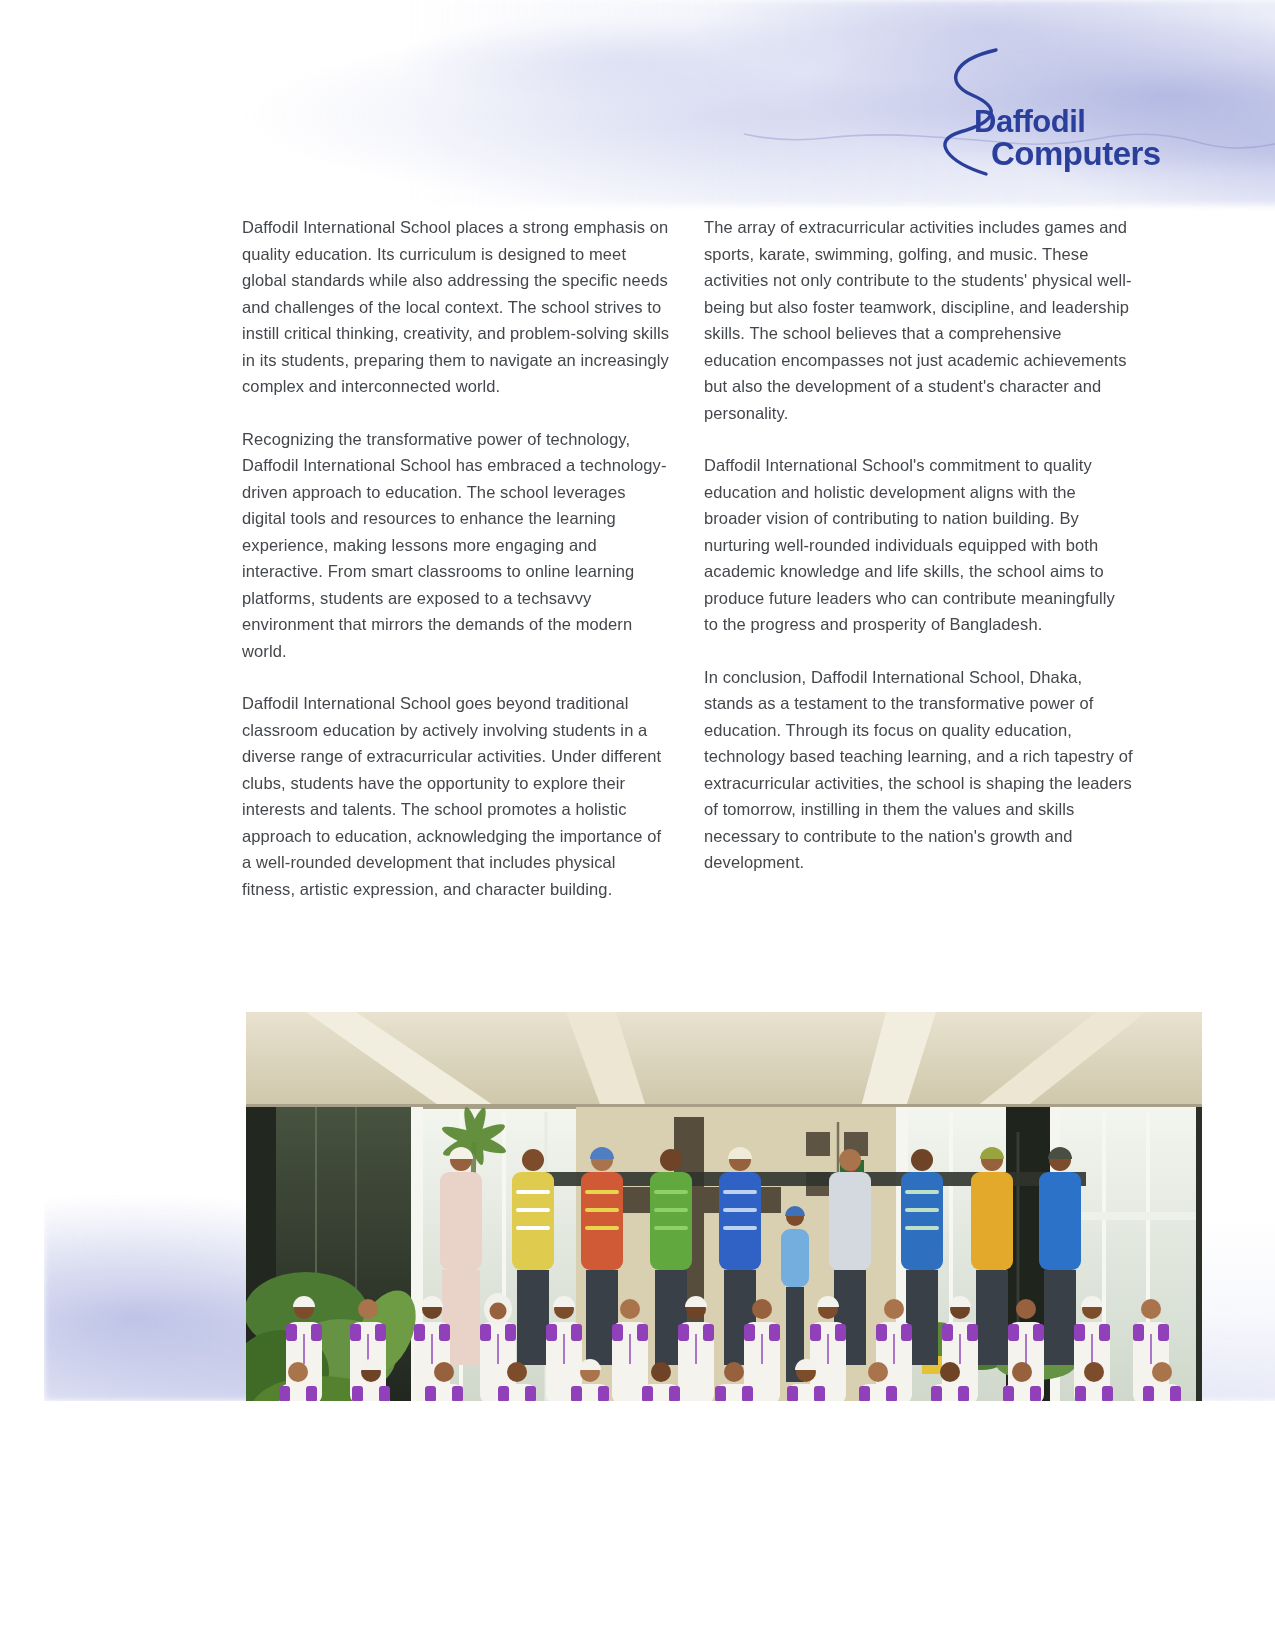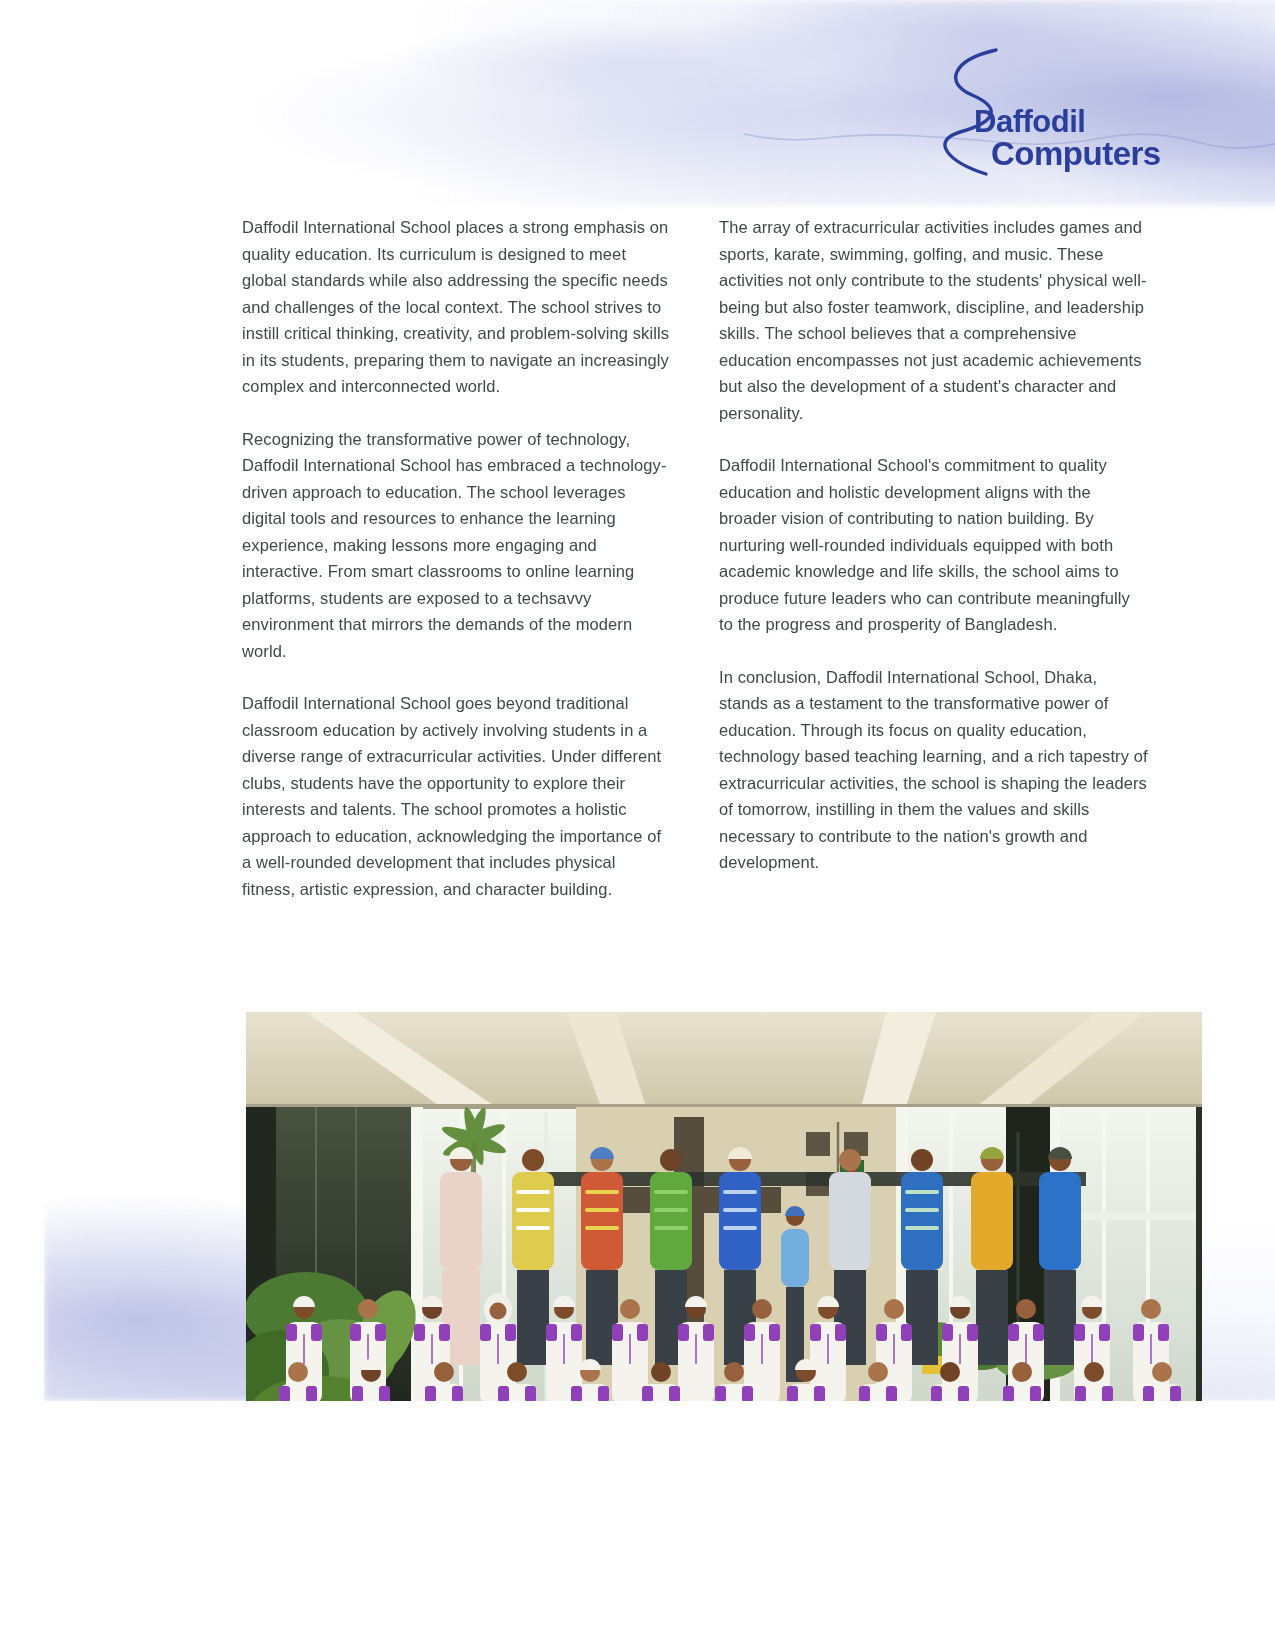--- a/index.html
+++ b/index.html
@@ -25,21 +25,21 @@
     filter:blur(3px);}
   #texture-lines{position:absolute;left:0;top:0;pointer-events:none;}
   
   #logo{position:absolute;left:878px;top:36px;width:260px;height:145px;}
   #logo .l1{position:absolute;left:52px;top:68px;font-size:31px;font-weight:bold;
             letter-spacing:-.5px;color:#2a3f9b;}
   #logo .l2{position:absolute;left:69px;top:99px;font-size:33px;font-weight:bold;
             letter-spacing:-.5px;color:#2a3f9b;}
   #logo svg{position:absolute;left:0;top:0;}
   
-  #columns{position:absolute;left:198px;top:214px;width:910px;display:flex;gap:48px;}
+  #columns{position:absolute;left:198px;top:214px;width:910px;display:flex;gap:33px;}
   .col{width:429px;}
   .col p{margin:0 0 26px 0;font-size:16.5px;line-height:26.5px;color:#43474b;
          letter-spacing:.1px;}
   
   #photo{position:absolute;left:202px;top:1012px;width:956px;height:510px;overflow:hidden;
          background:#d8d5c8;}
   #photo svg{display:block;}
   
   .rule{position:absolute;background:#8b9095;}
   #rule1{left:158px;top:1558px;width:774px;height:2px;}

